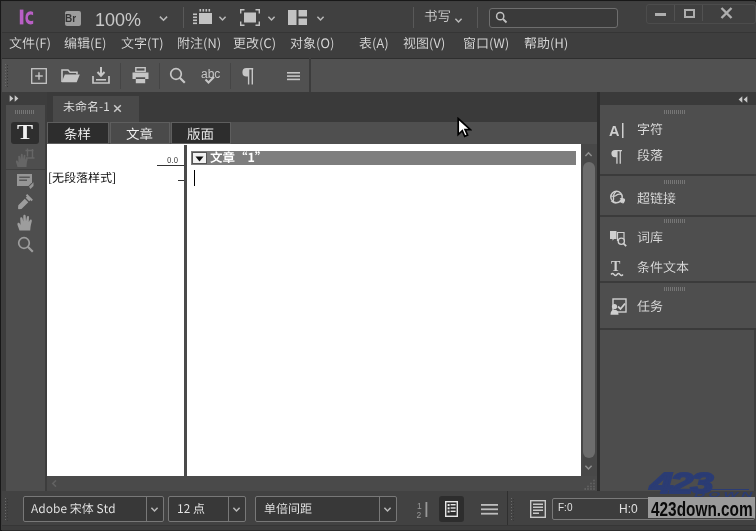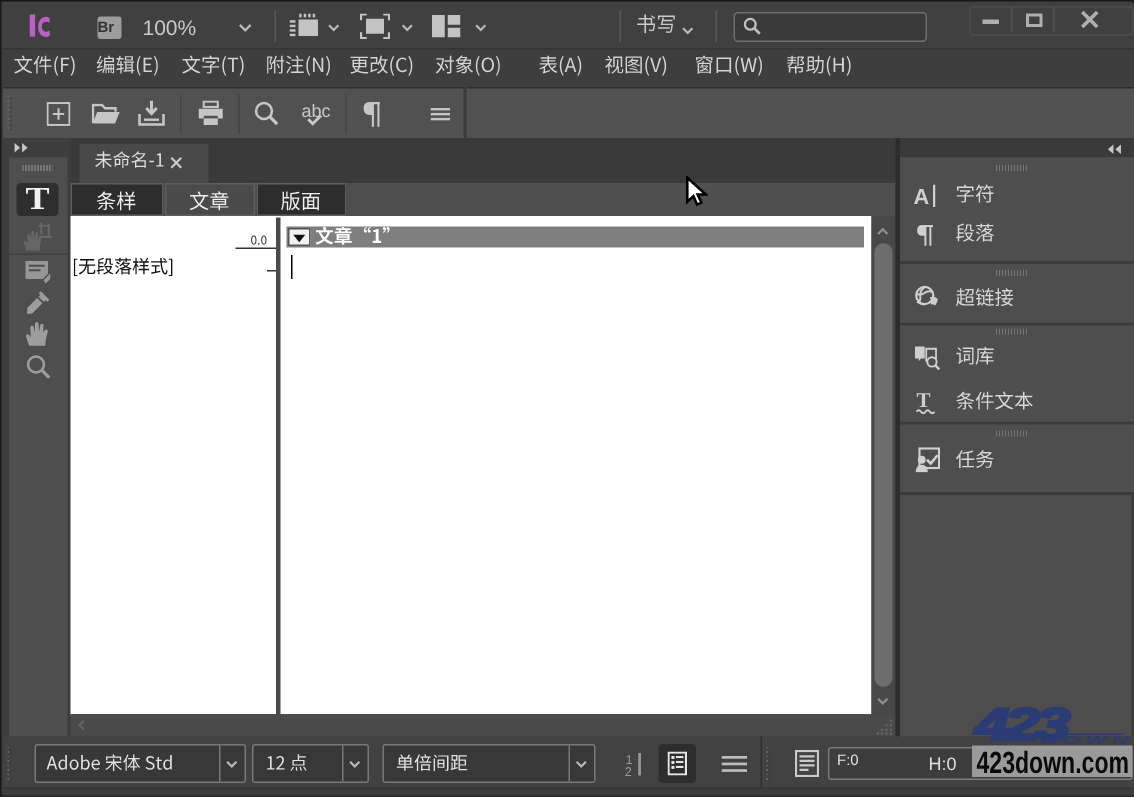--- a/index.html
+++ b/index.html
@@ -16,21 +16,21 @@
 <svg style="left:18px;top:8px" width="16" height="16" viewBox="0 0 16 16">
       <g fill="#b95fc5">
         <rect x="0.8" y="0.6" width="3.6" height="14.8"></rect>
         <path d="M14.1 6.2 Q13.1 5.5 11.9 5.5 Q10.4 5.5 9.6 6.4 Q8.9 7.3 8.9 8.8 Q8.9 10.2 9.6 11.1 Q10.5 12.1 12 12.1 Q13.2 12.1 14.2 11.4 L14.2 14.8 Q13 15.6 11.5 15.6 Q9.2 15.6 7.8 13.8 Q6.4 12 6.4 8.9 Q6.4 5.9 7.8 4.1 Q9.2 2.2 11.5 2.2 Q12.9 2.2 14.1 3 Z"></path>
       </g>
     </svg>
 
 <div class="abs" style="left:64px;top:10px;width:16px;height:15px;background:#9d9d9d;border-radius:2px"></div>
 <div class="abs" style="left:64px;top:10px;width:16px;height:15px;font-size:10px;font-weight:bold;color:#333;text-align:left;line-height:15px">Br</div>
 
-<div class="abs" style="left:94px;top:9px;font-size:14px;color:#c9c9c9">100%</div>
+<div class="abs" style="left:94px;top:9px;font-size:18px;color:#c9c9c9">100%</div>
 <svg class="chev" style="left:158px;top:13px" viewBox="0 0 9 9">
       <path d="M0.9 2.6 L4.5 6.2 L8.1 2.6"></path>
     </svg>
 
 <div class="abs" style="left:182px;top:6px;width:1px;height:21px;background:#595959"></div>
 
 <svg style="left:192px;top:8px" width="20" height="18" viewBox="0 0 20 18">
       <g fill="#c3c3c3">
         <rect x="6" y="4" width="13" height="11"></rect>
         <rect x="6.5" y="0" width="1.6" height="2.6"></rect>

